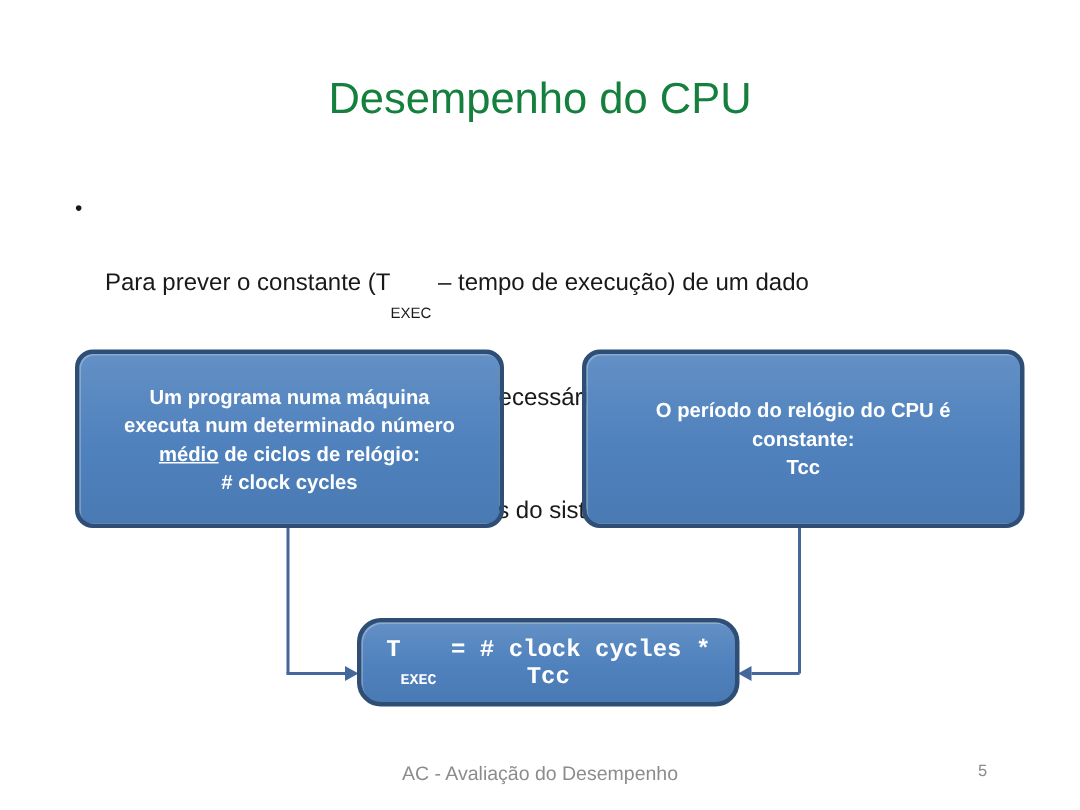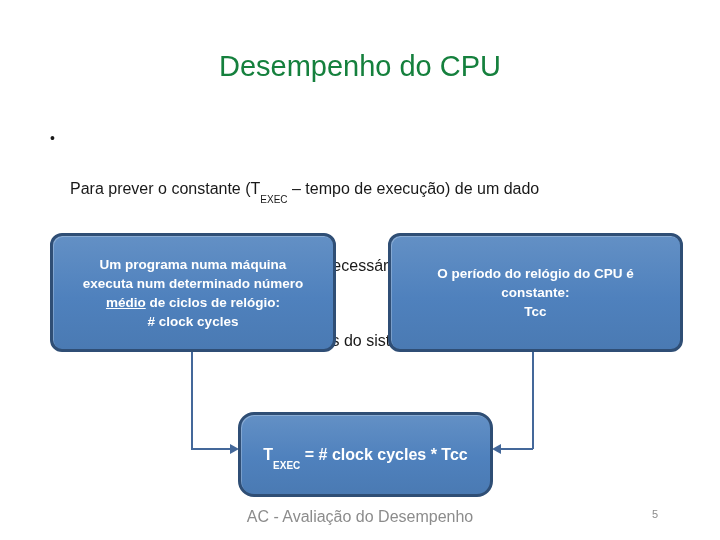--- a/index.html
+++ b/index.html
@@ -47,21 +47,21 @@
     font-size: 14px;
   }
   .bullet-text {
     margin-left: 22px;
     white-space: pre-wrap;
   }
   .sub-script {
     font-size: 10px;
     vertical-align: baseline;
     position: relative;
-    top: 9px;
+    top: 19px;
   }
   .bold-seg { font-weight: bold; }
   .italic-seg { font-style: italic; }
 
   
   .diagram-box {
     position: absolute;
     box-sizing: border-box;
     background: linear-gradient(180deg, var(--box-fill-light, #6390c5) 0%, var(--box-fill, #4f81bd) 55%, #4a7ab3 100%);
     border: 3px solid var(--box-border, #2f4e75);
@@ -87,23 +87,24 @@
     top: 233px;
     width: 295px;
     height: 119px;
     font-size: 13.5px;
     line-height: 19px;
   }
   .formula-box {
     left: 238px;
     top: 412px;
     width: 255px;
-    height: 85px;
+    height: 59px;
     border-radius: 16px;
     font-size: 16px;
+    font-family: Liberation Mono, monospace;
   }
   .underline-seg { text-decoration: underline; }
 
   
   .connector {
     position: absolute;
     background: var(--connector, #44689a);
   }
   .conn-left-v  { left: 191px; top: 352px; width: 2px;  height: 97px; }
   .conn-left-h  { left: 191px; top: 448px; width: 40px; height: 2px;  }
@@ -125,21 +126,21 @@
     border-right: 9px solid var(--connector, #44689a);
   }
 
   
   .footer-text {
     position: absolute;
     left: 0;
     right: 0;
     top: 508px;
     text-align: center;
-    font-size: 16px;
+    font-size: 13px;
     color: #8c8c8c;
   }
   .page-number {
     position: absolute;
     left: 652px;
     top: 508px;
     font-size: 11px;
     color: #8c8c8c;
   }
 </style>

